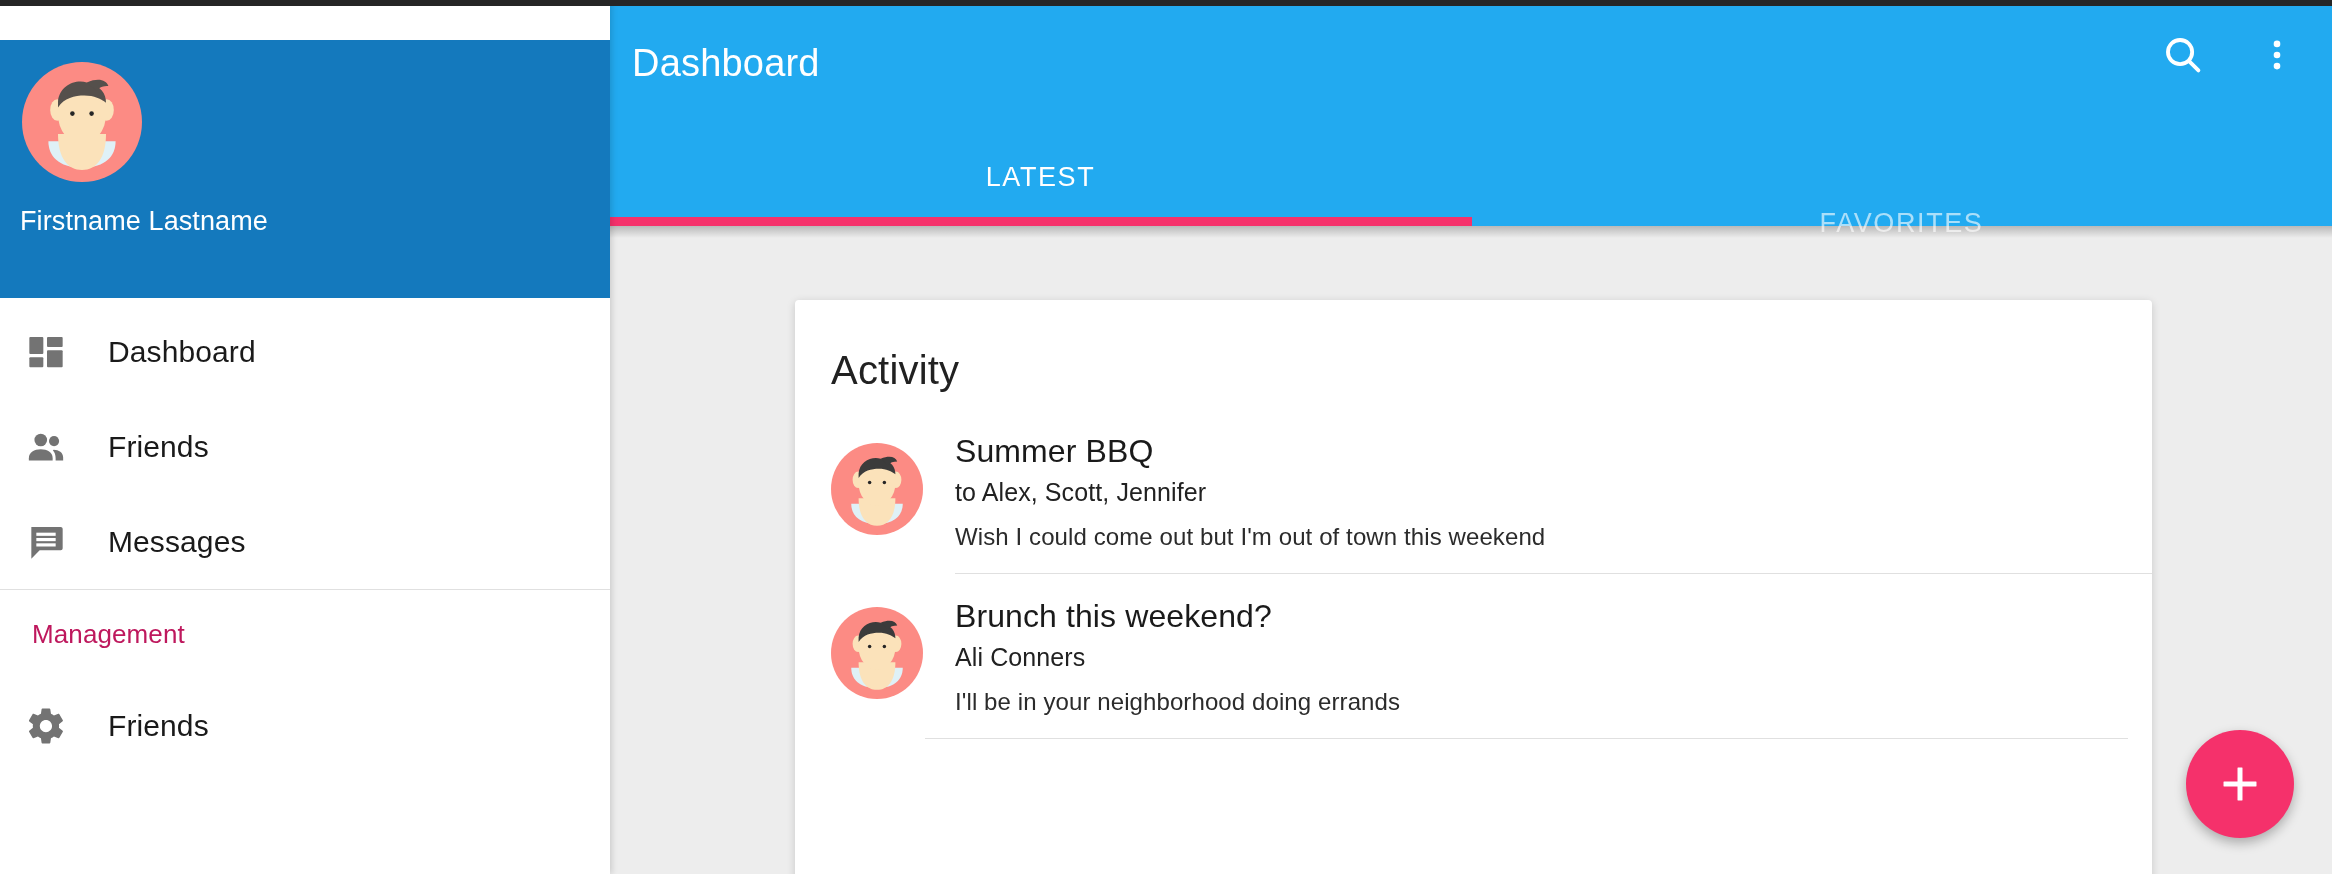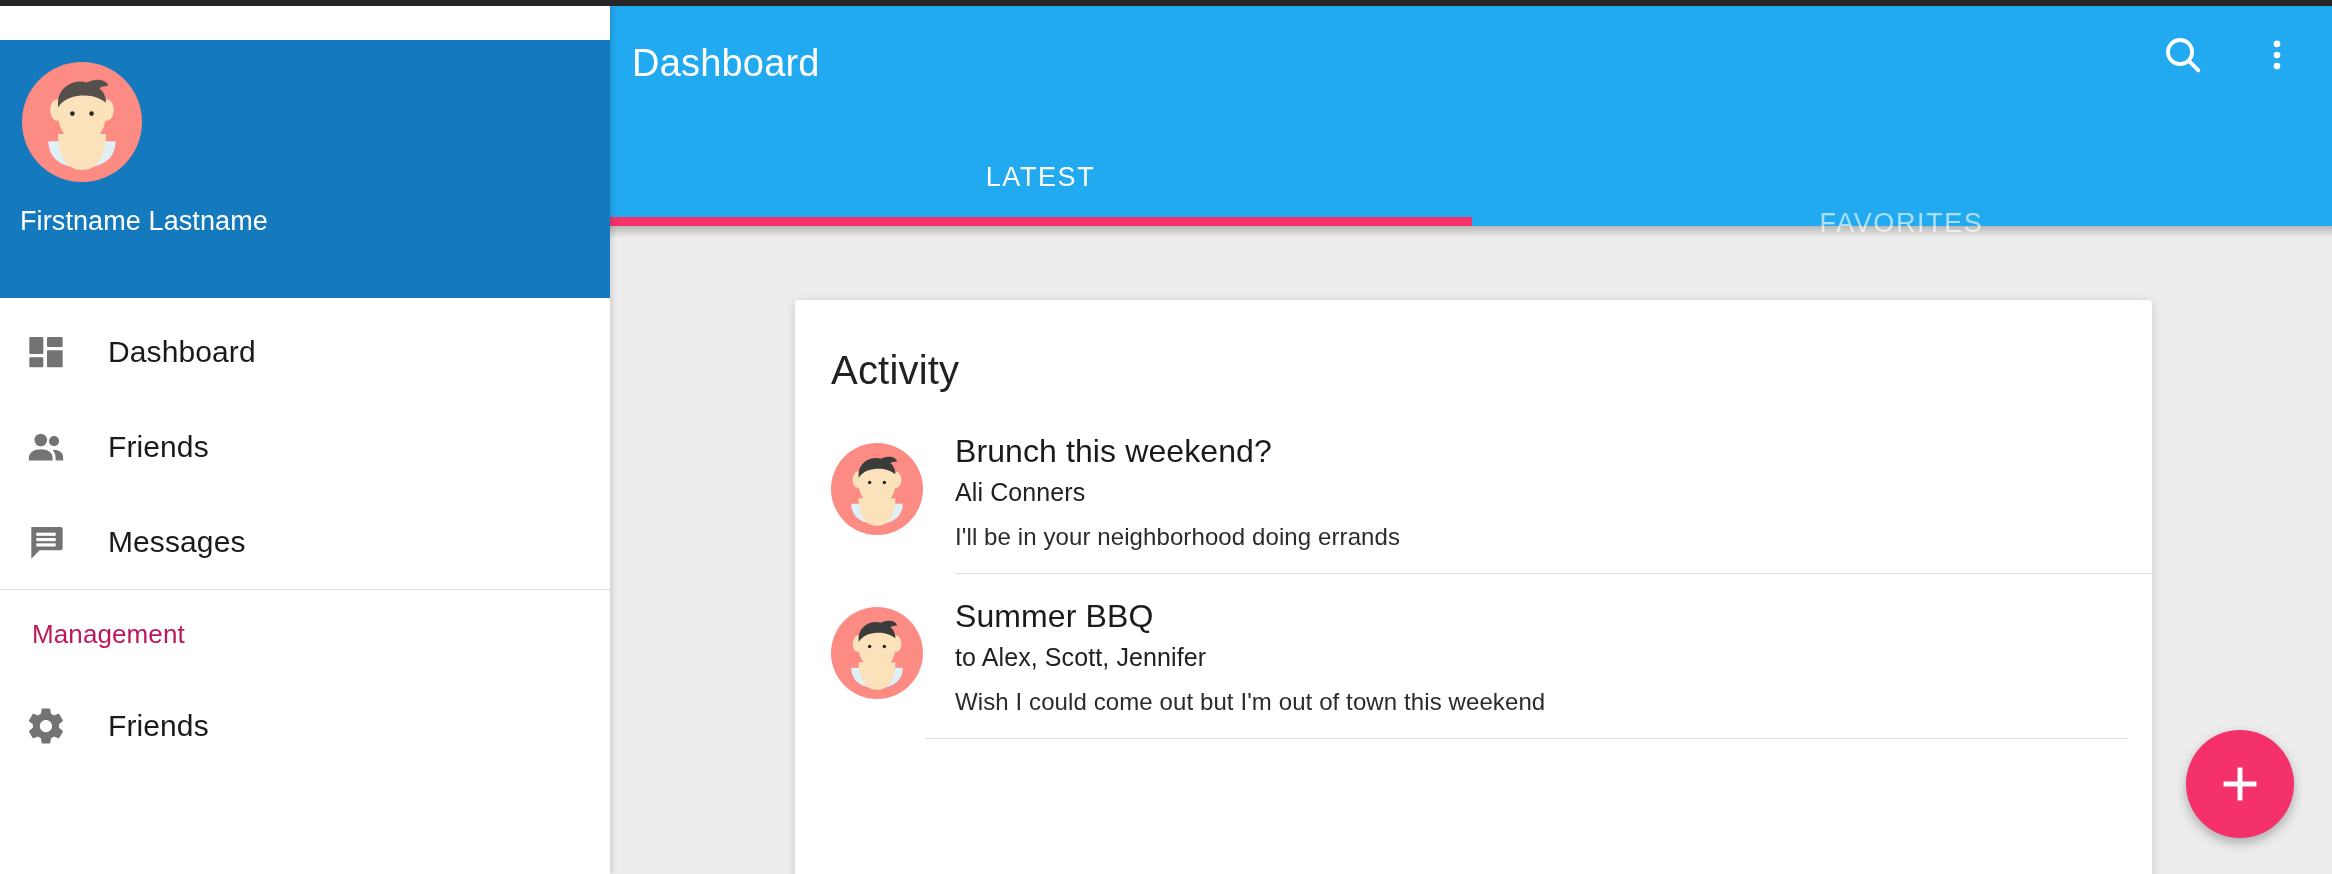--- a/index.html
+++ b/index.html
@@ -265,20 +265,42 @@
     </div>
   </header>
   <div class="appbar-shadow"></div>
 
   <main class="main">
 
     <section class="card">
       <div class="card-title">Activity</div>
 
       <div class="activity-list">
+
+        <div class="activity-row">
+          <span class="activity-avatar">
+            <svg width="92" height="92" viewBox="0 0 100 100">
+              <circle cx="50" cy="50" r="50" fill="#fc8b84"></circle>
+              <path d="M50 88 C30 88 22 78 22 66 L78 66 C78 78 70 88 50 88 Z" fill="#dff1f7"></path>
+              <path d="M30 60 C30 80 38 90 50 90 C62 90 70 80 70 60 Z" fill="#fbe2ba"></path>
+              <ellipse cx="50" cy="44" rx="20" ry="24" fill="#fbe2ba"></ellipse>
+              <ellipse cx="29.5" cy="40" rx="6" ry="9" fill="#fbe2ba"></ellipse>
+              <ellipse cx="70.5" cy="40" rx="6" ry="9" fill="#fbe2ba"></ellipse>
+              <path d="M30 33 C31 20 44 14 54 17 C66 20 70 26 70 34 C66 31 60 28 52 28 C44 28 35 30 30 38 Z" fill="#3b3b3b"></path>
+              <path d="M54 17 C64 13 70 15 72 20 C68 20 64 21 62 24 Z" fill="#3b3b3b"></path>
+              <circle cx="42" cy="43" r="1.9" fill="#262626"></circle>
+              <circle cx="58" cy="43" r="1.9" fill="#262626"></circle>
+            </svg>
+          </span>
+          <div class="activity-body">
+            <div class="act-title">Summer BBQ</div>
+            <div class="act-sub">to Alex, Scott, Jennifer</div>
+            <div class="act-snippet">Wish I could come out but I'm out of town this weekend</div>
+          </div>
+        </div>
 
         <div class="activity-row">
           <span class="activity-avatar">
             <svg width="92" height="92" viewBox="0 0 100 100">
               <circle cx="50" cy="50" r="50" fill="#fc8b84"></circle>
               <path d="M50 88 C30 88 22 78 22 66 L78 66 C78 78 70 88 50 88 Z" fill="#dff1f7"></path>
               <path d="M30 60 C30 80 38 90 50 90 C62 90 70 80 70 60 Z" fill="#fbe2ba"></path>
               <ellipse cx="50" cy="44" rx="20" ry="24" fill="#fbe2ba"></ellipse>
               <ellipse cx="29.5" cy="40" rx="6" ry="9" fill="#fbe2ba"></ellipse>
               <ellipse cx="70.5" cy="40" rx="6" ry="9" fill="#fbe2ba"></ellipse>
@@ -288,42 +310,20 @@
               <circle cx="58" cy="43" r="1.9" fill="#262626"></circle>
             </svg>
           </span>
           <div class="activity-body">
             <div class="act-title">Brunch this weekend?</div>
             <div class="act-sub">Ali Conners</div>
             <div class="act-snippet">I'll be in your neighborhood doing errands</div>
           </div>
         </div>
 
-        <div class="activity-row">
-          <span class="activity-avatar">
-            <svg width="92" height="92" viewBox="0 0 100 100">
-              <circle cx="50" cy="50" r="50" fill="#fc8b84"></circle>
-              <path d="M50 88 C30 88 22 78 22 66 L78 66 C78 78 70 88 50 88 Z" fill="#dff1f7"></path>
-              <path d="M30 60 C30 80 38 90 50 90 C62 90 70 80 70 60 Z" fill="#fbe2ba"></path>
-              <ellipse cx="50" cy="44" rx="20" ry="24" fill="#fbe2ba"></ellipse>
-              <ellipse cx="29.5" cy="40" rx="6" ry="9" fill="#fbe2ba"></ellipse>
-              <ellipse cx="70.5" cy="40" rx="6" ry="9" fill="#fbe2ba"></ellipse>
-              <path d="M30 33 C31 20 44 14 54 17 C66 20 70 26 70 34 C66 31 60 28 52 28 C44 28 35 30 30 38 Z" fill="#3b3b3b"></path>
-              <path d="M54 17 C64 13 70 15 72 20 C68 20 64 21 62 24 Z" fill="#3b3b3b"></path>
-              <circle cx="42" cy="43" r="1.9" fill="#262626"></circle>
-              <circle cx="58" cy="43" r="1.9" fill="#262626"></circle>
-            </svg>
-          </span>
-          <div class="activity-body">
-            <div class="act-title">Summer BBQ</div>
-            <div class="act-sub">to Alex, Scott, Jennifer</div>
-            <div class="act-snippet">Wish I could come out but I'm out of town this weekend</div>
-          </div>
-        </div>
-
         <div class="row-end-divider"></div>
 
       </div>
     </section>
 
     <div class="fab">
       <span>
         <svg width="46" height="46" viewBox="0 0 24 24" fill="#ffffff">
           <rect x="10.7" y="3.4" width="2.6" height="17.2" rx="0.2"></rect>
           <rect x="3.4" y="10.7" width="17.2" height="2.6" rx="0.2"></rect>

